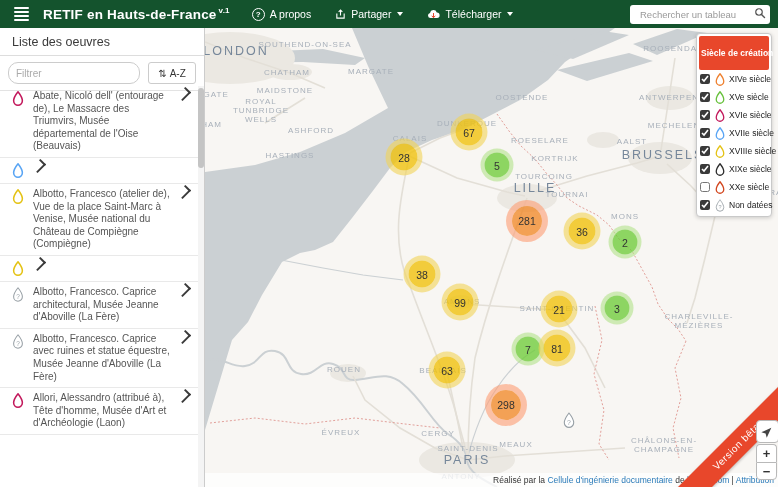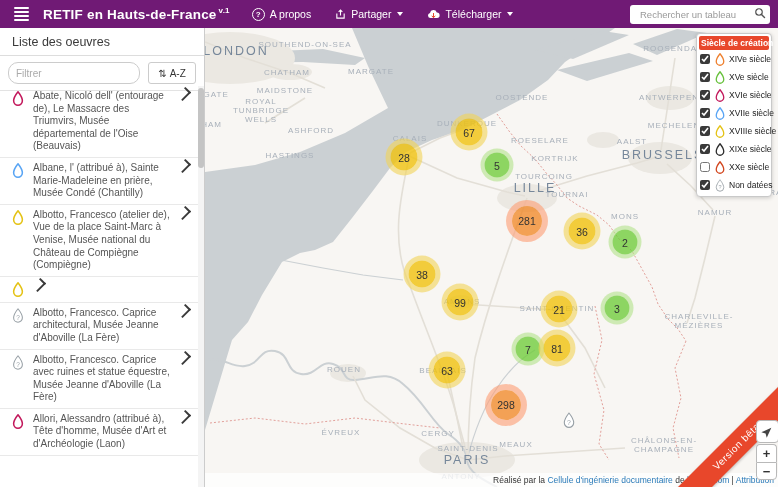--- a/index.html
+++ b/index.html
@@ -1,20 +1,20 @@
 <!DOCTYPE html>
 <html><head>
 <meta charset="utf-8">
 <style>
   html,body{margin:0;padding:0;}
   body{width:778px;height:487px;overflow:hidden;font-family:"Liberation Sans","DejaVu Sans",sans-serif;background:#fff;}
   .app{width:778px;height:487px;display:flex;flex-direction:column;}
 
   
-  header{height:28px;flex:0 0 28px;background:#701a75;display:flex;align-items:center;color:#fff;position:relative;z-index:20;}
+  header{height:28px;flex:0 0 28px;background:#14532d;display:flex;align-items:center;color:#fff;position:relative;z-index:20;}
   .menu-btn{margin-left:14px;display:inline-flex;flex-direction:column;gap:2px;cursor:pointer;}
   .menu-btn i{display:block;width:15px;height:2px;background:#fff;border-radius:1px;}
   .brand-title{font-size:13.5px;font-weight:bold;margin-left:14px;letter-spacing:.2px;white-space:nowrap;}
   .brand-ver{font-size:8px;font-weight:bold;vertical-align:super;margin-left:2px;}
   nav{display:flex;align-items:center;margin-left:22px;gap:24px;}
   .nav-item{display:flex;align-items:center;gap:5px;font-size:10.5px;cursor:pointer;white-space:nowrap;}
   .nav-ico-q{display:inline-flex;align-items:center;justify-content:center;width:11px;height:11px;border:1px solid #fff;border-radius:50%;font-size:8px;font-weight:bold;}
   .nav-item svg{display:block;}
   .caret{width:0;height:0;border-left:3.5px solid transparent;border-right:3.5px solid transparent;border-top:4px solid #fff;margin-left:1px;}
   .search-box{margin-left:auto;margin-right:8px;background:#fff;border-radius:3px;height:19px;width:128px;display:flex;align-items:center;padding:0 4px 0 8px;}
@@ -43,21 +43,21 @@
   .city{position:absolute;transform:translate(-50%,-50%);font-size:8px;letter-spacing:1px;color:#a8b0ba;white-space:pre-line;text-align:center;line-height:1.1;z-index:2;}
   .city.major{font-size:12.5px;letter-spacing:2px;color:#76879a;}
   .cluster{position:absolute;transform:translate(-50%,-50%);border-radius:50%;display:flex;align-items:center;justify-content:center;font-size:10.5px;color:#333;z-index:3;cursor:pointer;}
   .cluster.small{width:25px;height:25px;background:rgba(110,204,57,.78);box-shadow:0 0 0 4px rgba(181,226,140,.62);}
   .cluster.medium{width:27px;height:27px;background:rgba(240,194,12,.8);box-shadow:0 0 0 5px rgba(241,211,87,.6);}
   .cluster.large{width:30px;height:30px;background:rgba(241,128,23,.72);box-shadow:0 0 0 6px rgba(253,156,115,.6);}
   .undated-pin{position:absolute;transform:translate(-50%,-70%);z-index:3;cursor:pointer;}
 
   
   .legend{position:absolute;top:5px;right:6px;width:70px;background:#fff;border:1px solid #c9c9c9;border-radius:4px;box-shadow:0 1px 4px rgba(0,0,0,.18);z-index:6;padding:2px;}
-  .legend-title{background:#e8472b;color:#fff;font-size:8.5px;font-weight:bold;text-align:right;padding:2px 2px;border-radius:2px;white-space:nowrap;}
+  .legend-title{background:#e8472b;color:#fff;font-size:8.5px;font-weight:bold;text-align:right;padding:12px 2px;border-radius:2px;white-space:nowrap;}
   .legend-row{display:flex;align-items:center;gap:3px;padding:1.5px 1px;}
   .legend-row input{width:10px;height:10px;margin:0;accent-color:#3a3a3a;flex:0 0 10px;}
   .legend-row .drop-slot{flex:0 0 13px;display:flex;justify-content:center;}
   .legend-row .lbl{font-size:8.5px;color:#222;white-space:nowrap;}
 
   
   .ribbon{position:absolute;left:451px;top:406px;width:160px;height:24px;background:#e8472b;color:#fff;font-size:10px;display:flex;align-items:center;justify-content:center;transform:rotate(-45deg);z-index:5;box-shadow:0 1px 3px rgba(0,0,0,.25);letter-spacing:.5px;}
   .locate-btn{position:absolute;left:551px;top:392px;width:21px;height:21px;background:#fff;border:1px solid #b9b9b9;border-radius:4px;display:flex;align-items:center;justify-content:center;z-index:6;cursor:pointer;}
   .zoom-ctl{position:absolute;left:551px;top:416px;width:21px;z-index:6;}
   .zoom-ctl button{display:block;width:21px;height:18px;background:#fff;border:1px solid #b9b9b9;font-size:13px;font-weight:bold;color:#333;line-height:1;cursor:pointer;padding:0;}
@@ -139,21 +139,20 @@
     <span class="txt">Abate, Nicoló dell' (entourage de), Le Massacre des Triumvirs, Musée départemental de l'Oise (Beauvais)</span>
     <span class="chev"></span>
   </div>
 
   <div class="work">
     <span class="drop-slot">
               <svg class="drop" width="14" height="17" viewBox="0 0 24 28">
                 <path d="M12 2.5 C12 2.5 4.5 12 4.5 18 a7.5 7.5 0 0 0 15 0 C19.5 12 12 2.5 12 2.5 Z" fill="#fff" stroke="#58a4f4" stroke-width="2.6" stroke-linejoin="round"></path>
               </svg>
             </span>
-    <span class="txt">Albane, l' (attribué à), Sainte Marie-Madeleine en prière, Musée Condé (Chantilly)</span>
     <span class="chev"></span>
   </div>
 
   <div class="work">
     <span class="drop-slot">
               <svg class="drop" width="14" height="17" viewBox="0 0 24 28">
                 <path d="M12 2.5 C12 2.5 4.5 12 4.5 18 a7.5 7.5 0 0 0 15 0 C19.5 12 12 2.5 12 2.5 Z" fill="#fff" stroke="#e4c214" stroke-width="2.6" stroke-linejoin="round"></path>
               </svg>
             </span>
     <span class="txt">Albotto, Francesco (atelier de), Vue de la place Saint-Marc à Venise, Musée national du Château de Compiègne (Compiègne)</span>

